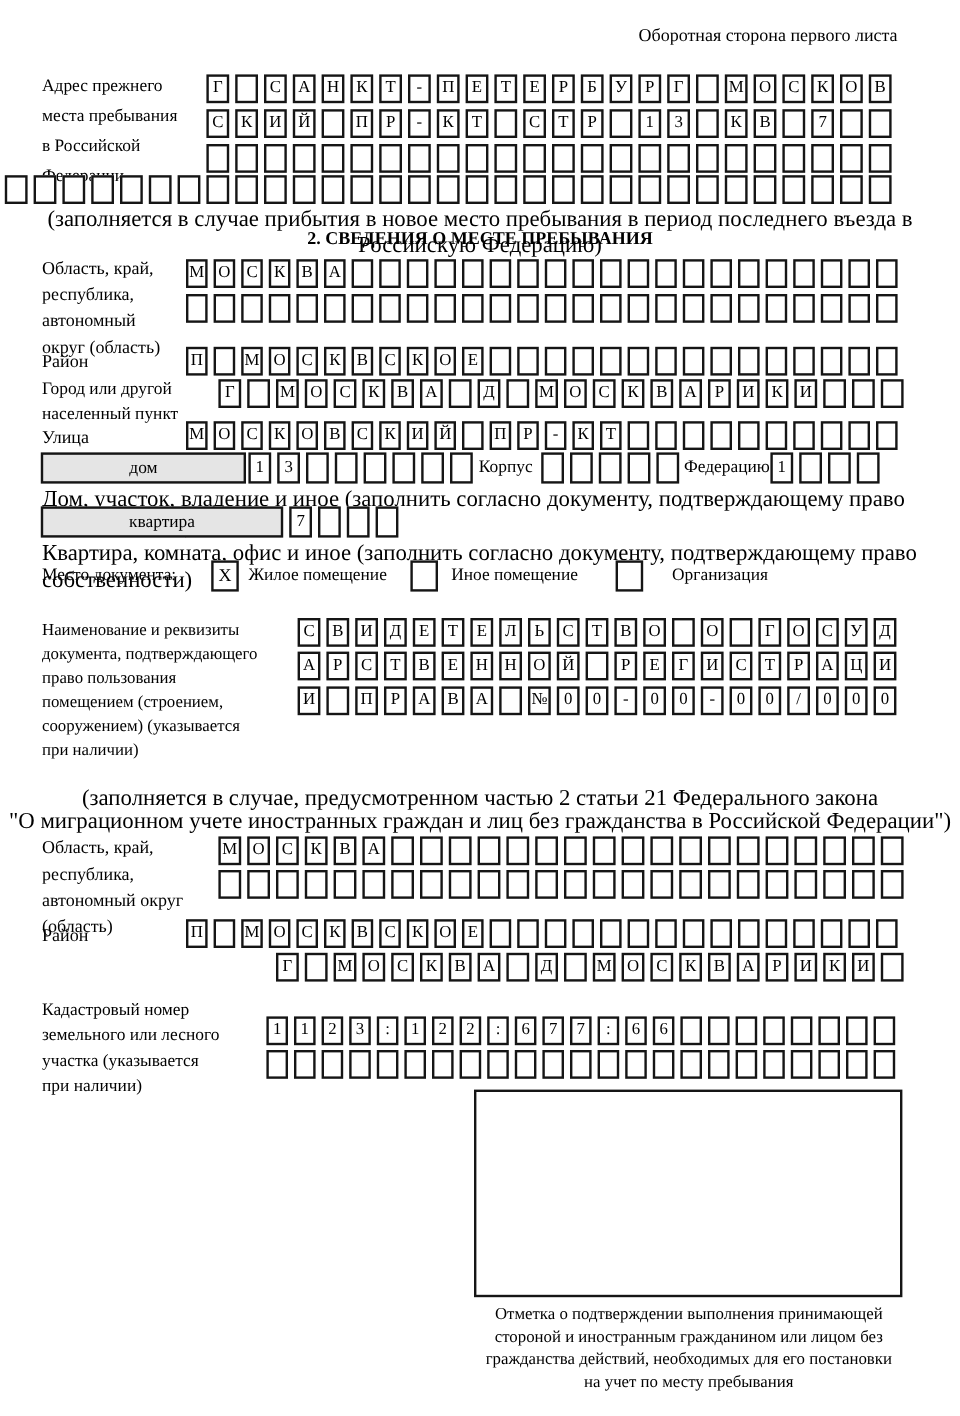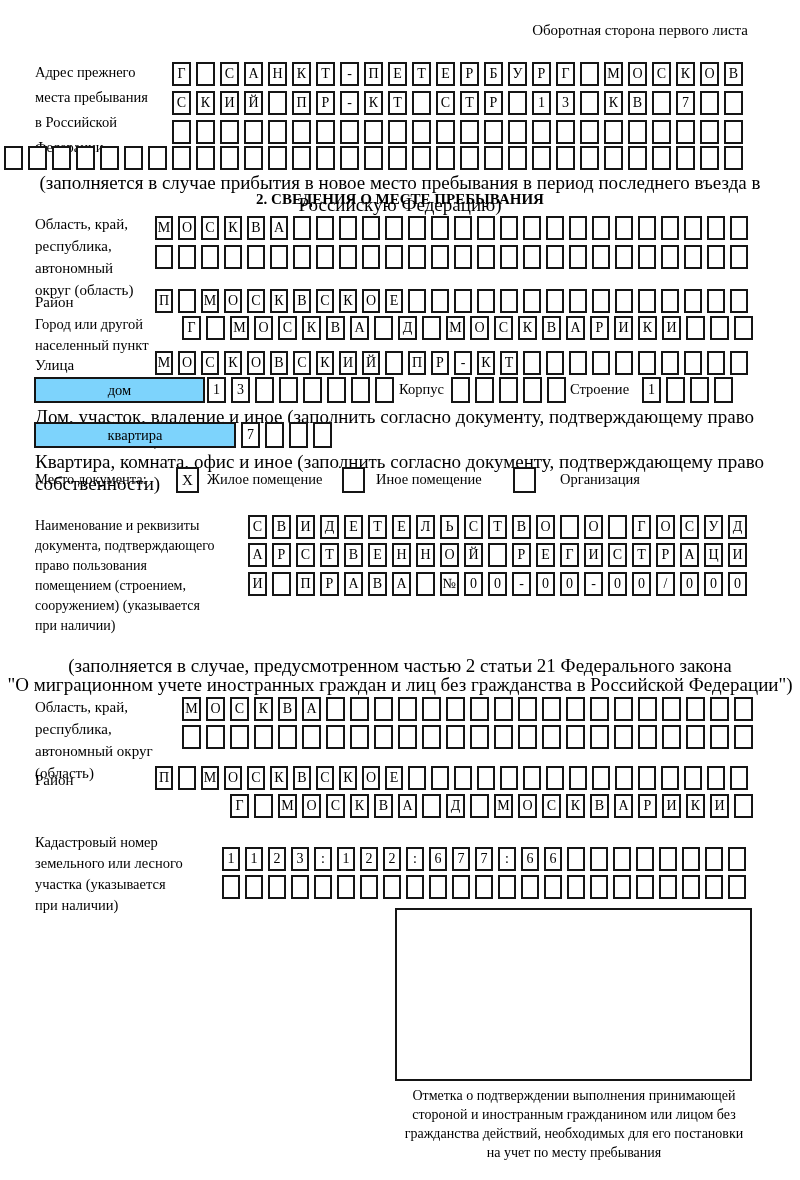--- a/index.html
+++ b/index.html
@@ -19,21 +19,21 @@
   .boxrow { position:absolute; display:flex; gap:5px; }
   .boxrow .cell {
     width:19px; height:24px; border:2px solid #151515; box-sizing:border-box;
     display:flex; align-items:center; justify-content:center;
     font-size:14px; background:#fff;
   }
   .p23 .cell { width:18px; }
   .h26 .cell { height:26px; }
   .widebox {
     position:absolute; border:2px solid #151515; box-sizing:border-box; height:26px;
-    display:flex; align-items:center; justify-content:center; font-size:14.5px; background:#7dd3fc;
+    display:flex; align-items:center; justify-content:center; font-size:14.5px; background:#e5e5e5;
   }
   .chk {
     position:absolute; width:23px; height:26px; border:2px solid #151515; box-sizing:border-box;
     display:flex; align-items:center; justify-content:center; font-size:15px; background:#fff;
   }
   .inline-lbl { position:absolute; font-size:14.5px; }
   .bigbox { position:absolute; border:2px solid #151515; box-sizing:border-box; background:#fff; }
 </style>
 </head>
 <body>
@@ -323,21 +323,21 @@
       <span class="cell"></span>
     </div>
   <div class="inline-lbl" style="left:399px; top:381px;">Корпус</div>
   <div class="boxrow h26" style="left:451px; top:377px;">
       <span class="cell"></span>
       <span class="cell"></span>
       <span class="cell"></span>
       <span class="cell"></span>
       <span class="cell"></span>
     </div>
-  <div class="inline-lbl" style="left:570px; top:381px;">Строение</div>
+  <div class="inline-lbl" style="left:570px; top:381px;">Федерацию</div>
   <div class="boxrow h26" style="left:642px; top:377px;">
       <span class="cell">1</span>
       <span class="cell"></span>
       <span class="cell"></span>
       <span class="cell"></span>
     </div>
   <div class="abs cap" style="left:35px; top:406px;">Дом, участок, владение и иное (заполнить согласно документу, подтверждающему право собственности)</div>
 
   <div class="widebox" style="left:34px; top:422px; width:202px;">квартира</div>
   <div class="boxrow h26" style="left:241px; top:422px;">

